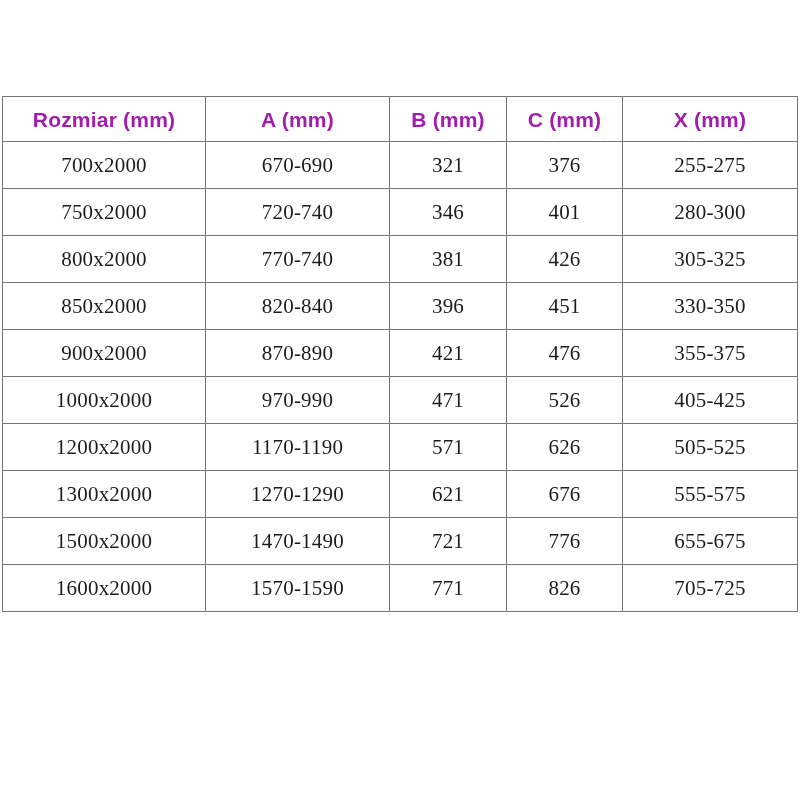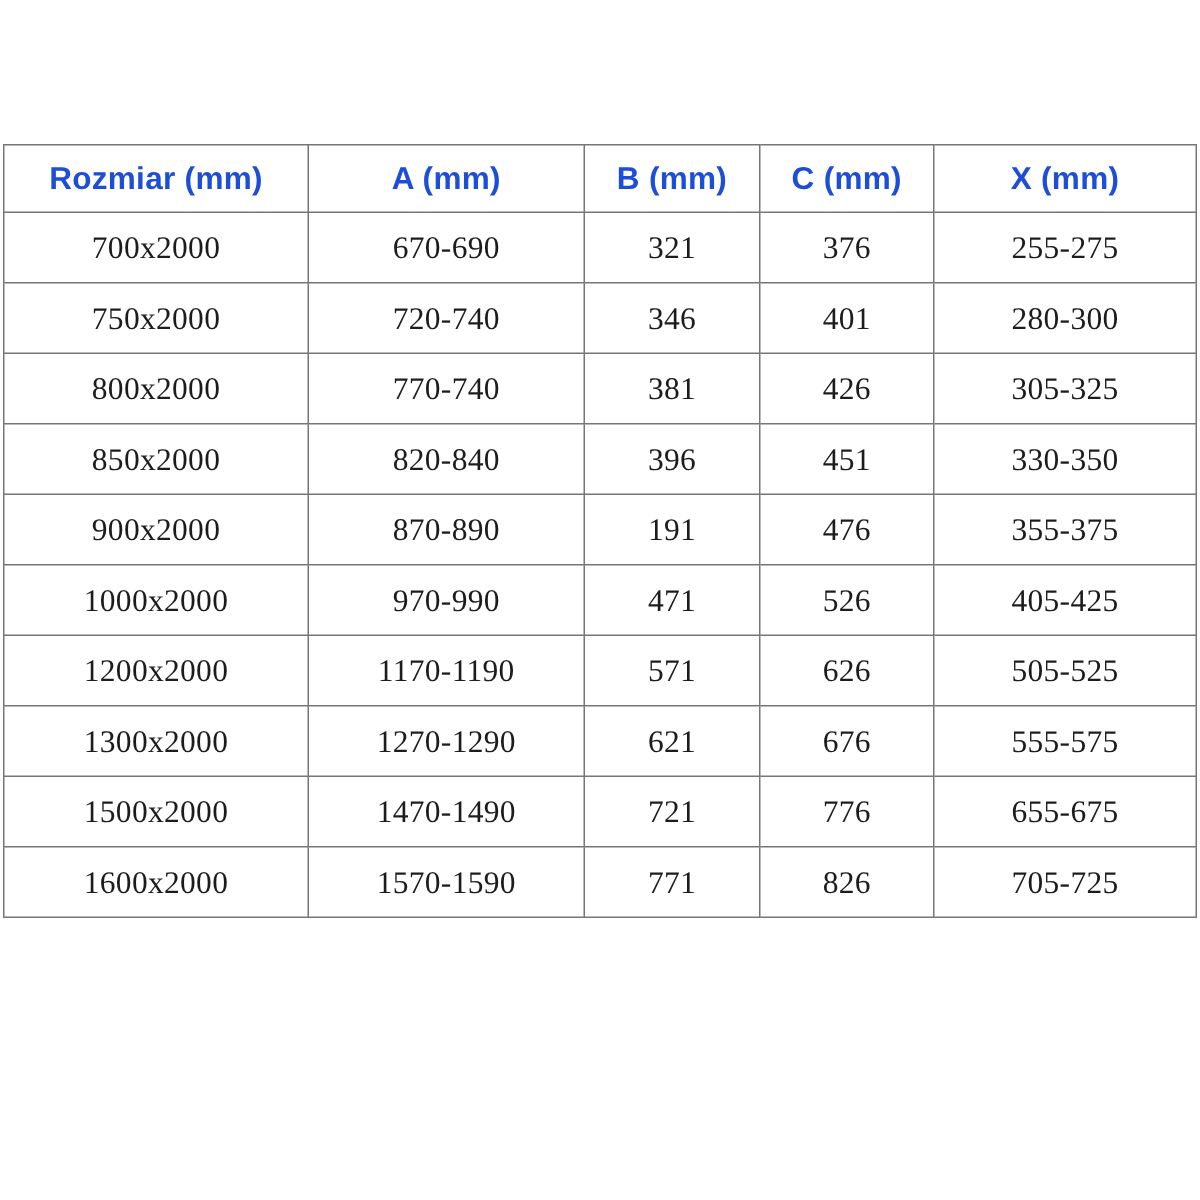--- a/index.html
+++ b/index.html
@@ -31,21 +31,21 @@
     padding: 0;
     color: #1c1c1c;
     font-size: 21px;
     line-height: 1;
     letter-spacing: 0.2px;
     overflow: hidden;
     white-space: nowrap;
   }
   table.size-table thead tr { height: 45px; }
   table.size-table tbody tr { height: 47px; font-family: Liberation Serif, serif; }
-  table.size-table th { font-weight: bold; color: #1d4ed8; }
+  table.size-table th { font-weight: bold; color: #a21caf; }
   col.col-size { width: 203px; }
   col.col-a    { width: 184px; }
   col.col-b    { width: 117px; }
   col.col-c    { width: 116px; }
   col.col-x    { width: 175px; }
 </style>
 </head>
 <body>
 
 <div class="canvas">
@@ -91,21 +91,21 @@
       <tr>
         <td>850x2000</td>
         <td>820-840</td>
         <td>396</td>
         <td>451</td>
         <td>330-350</td>
       </tr>
       <tr>
         <td>900x2000</td>
         <td>870-890</td>
-        <td>191</td>
+        <td>421</td>
         <td>476</td>
         <td>355-375</td>
       </tr>
       <tr>
         <td>1000x2000</td>
         <td>970-990</td>
         <td>471</td>
         <td>526</td>
         <td>405-425</td>
       </tr>

